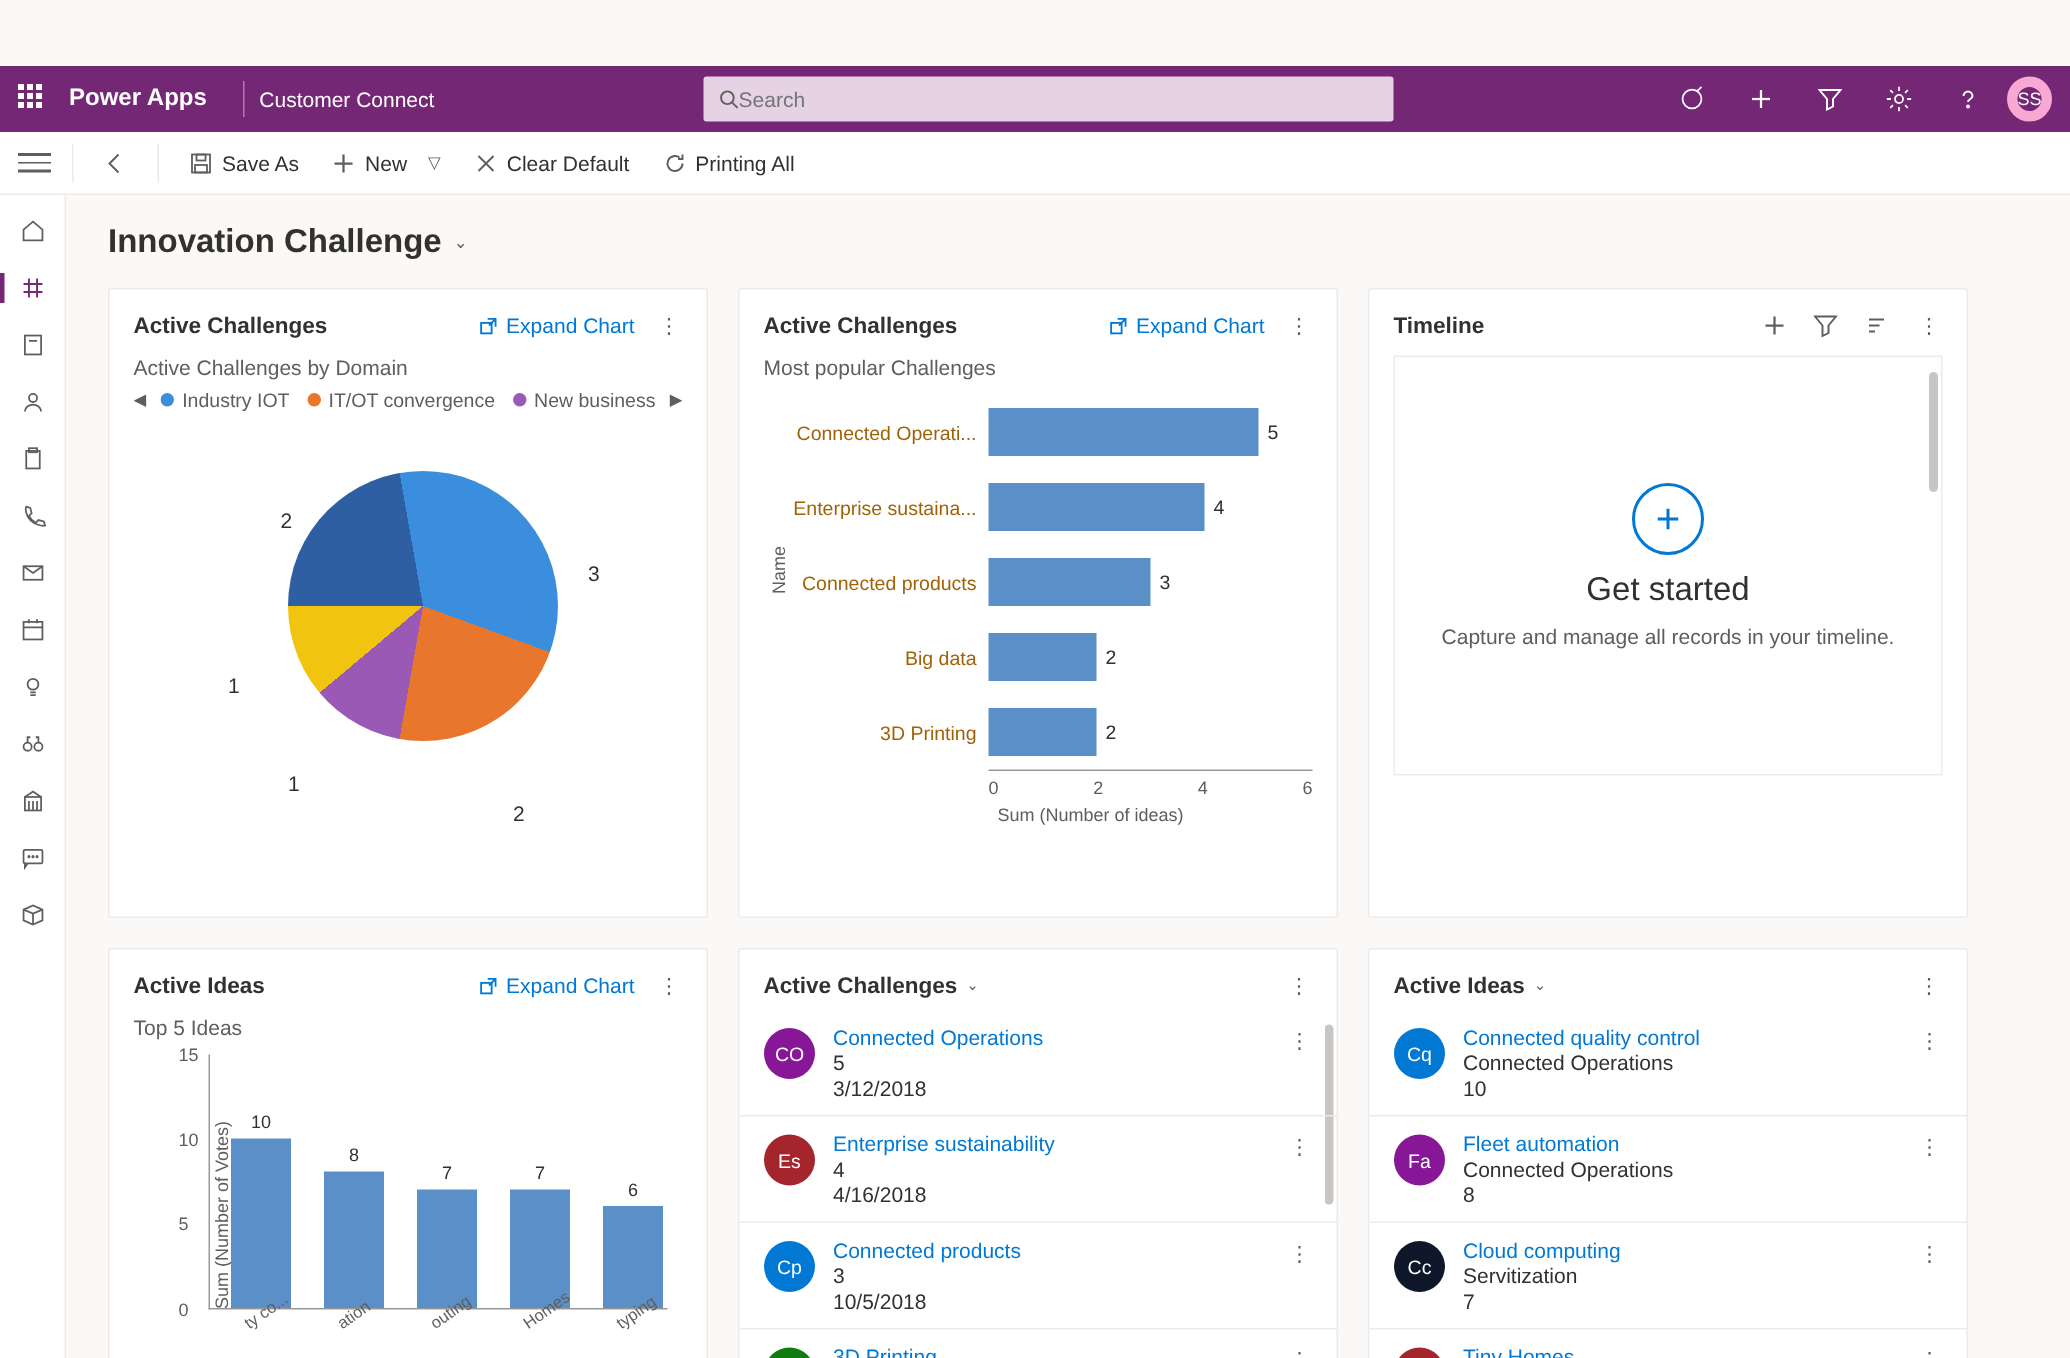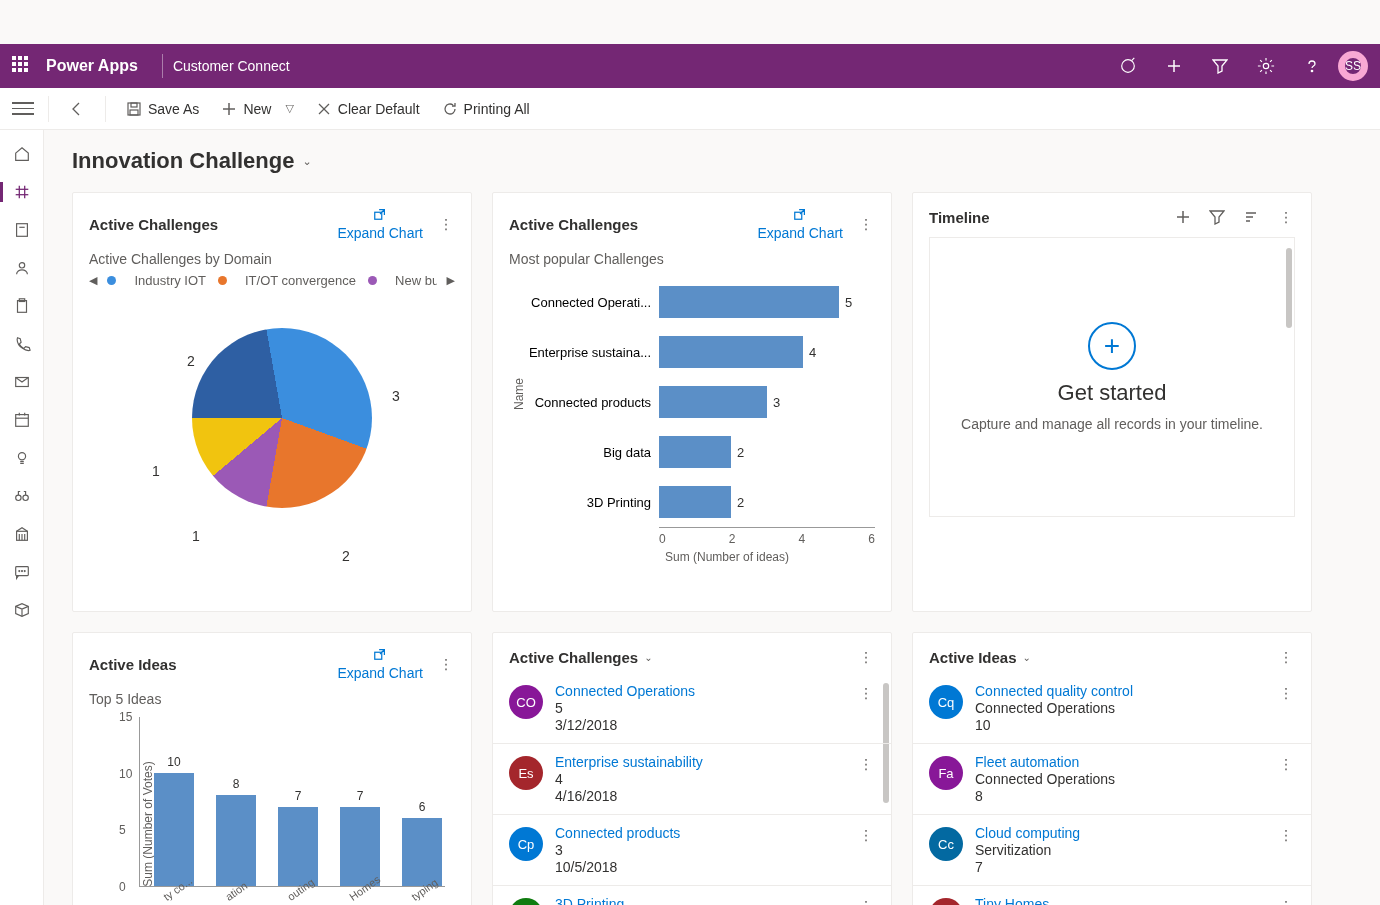--- a/index.html
+++ b/index.html
@@ -36,38 +36,38 @@
   .main { flex:1; overflow:auto; padding: 18px 22px 0 28px; position:relative;}
   .page-title-row { display:flex; align-items:center; gap:8px; margin-bottom: 18px;}
   .page-title { font-size: 22px; font-weight:700;}
   
   .grid { display:grid; grid-template-columns: repeat(3, 400px); gap: 20px;}
   .card { background:white; border:1px solid #edebe9; border-radius:2px; padding: 14px 16px; height:420px; position:relative; overflow:hidden;}
   .card.short { height: 300px;}
   .card-header { display:flex; align-items:center; justify-content:space-between; margin-bottom: 10px;}
   .card-title { font-size:15px; font-weight:600;text-align:center;}
   .card-actions { display:flex; align-items:center; gap:14px;}
-  .card-link { color:#0078d4; cursor:pointer; display:flex; align-items:center; gap:4px; font-size:14px;flex-direction:column;}
+  .card-link { color:#0078d4; cursor:pointer; display:flex; align-items:center; gap:4px; font-size:14px;}
   .more-dots { cursor:pointer; color:#605e5c; padding:2px;}
   
   .chart-subtitle { color:#605e5c; font-size:14px; margin: 8px 0 6px 0;}
   .legend-row { display:flex; align-items:center; gap:10px; color:#605e5c; font-size:13px; margin-bottom:10px;}
-  .legend-item { display:flex; align-items:center; gap:18px; white-space:nowrap;}
+  .legend-item { display:flex; align-items:center; gap:5px; white-space:nowrap;}
   .legend-dot { width:9px; height:9px; border-radius:50%;}
   .legend-nav { cursor:pointer; color:#605e5c; font-size:11px;}
   
   
   .pie-wrap { position:relative; width:280px; height:270px; margin: 0 auto;}
   .pie-hold { position:absolute; left:60px; top:30px; width:180px; height:180px; border-radius:50%;}
   .pie-label { position:absolute; font-size:14px; color:#323130;}
   
   
   .hbar-area { margin-top:10px; position:relative; height:300px;}
   .hbar-row { display:flex; align-items:center; height:50px;}
-  .hbar-label { width:150px; text-align:right; padding-right:8px; font-size:13px; color:#000000; overflow:hidden; text-overflow:ellipsis; white-space:nowrap;}
+  .hbar-label { width:150px; text-align:right; padding-right:8px; font-size:13px; color:#a16207; overflow:hidden; text-overflow:ellipsis; white-space:nowrap;}
   .hbar-track { flex:1; position:relative; height:36px;}
   .hbar-fill { position:absolute; left:0; top:2px; bottom:2px; background:#5b8fc7;}
   .hbar-val { position:absolute; top:50%; transform:translateY(-50%); font-size:13px; color:#323130;}
   .axis-x { margin-left:150px; display:flex; justify-content:space-between; color:#605e5c; font-size:12px; padding-top:4px; border-top:1px solid #999;}
   .axis-title-y { position:absolute; left:-6px; top:110px; transform:rotate(-90deg); font-size:12px; color:#605e5c;}
   .axis-title-x { text-align:center; font-size:12px; color:#605e5c; margin-top:4px; margin-left:70px;}
   
   
   .timeline-search { border:1px solid #8a8886; border-radius:2px; height:32px; display:flex; align-items:center; padding:0 8px; gap:6px; margin-bottom:10px;}
   .timeline-search input { border:none; outline:none; width:100%; font-size:14px;}
@@ -112,20 +112,27 @@
       <span></span>
       <span></span>
       <span></span>
       <span></span>
       <span></span>
       <span></span>
   </div>
   <div class="brand">Power Apps</div>
   <div class="divider-v"></div>
   <div class="app-name">Customer Connect</div>
+  <div class="search-box">
+    <svg width="14" height="14" viewBox="0 0 16 16" fill="none" stroke="#605e5c" stroke-width="1.5">
+        <circle cx="7" cy="7" r="5"></circle>
+        <line x1="11" y1="11" x2="15" y2="15"></line>
+      </svg>
+    <input placeholder="Search" style="">
+  </div>
   <div class="top-actions">
     <div class="top-icon-btn">
         <svg width="18" height="18" viewBox="0 0 20 20" fill="none" stroke="white" stroke-width="1.3">
           <circle cx="10" cy="10" r="7"></circle>
           <line x1="14" y1="4" x2="17" y2="1"></line>
         </svg>
       </div>
     <div class="top-icon-btn">
         <svg width="16" height="16" viewBox="0 0 16 16" stroke="white" stroke-width="1.5">
           <line x1="8" y1="2" x2="8" y2="14"></line>
@@ -548,21 +555,21 @@
             <div class="list-row">
               <div class="row-avatar" style="background:#881798">Fa</div>
       <div class="row-content">
         <div class="row-title">Fleet automation</div>
         <div class="row-sub">Connected Operations</div>
         <div class="row-sub">8</div>
       </div>
       <div class="row-more">⋮</div>
             </div>
             <div class="list-row">
-              <div class="row-avatar" style="background:#0369a1">Cc</div>
+              <div class="row-avatar" style="background:#0f172a">Cc</div>
       <div class="row-content">
         <div class="row-title">Cloud computing</div>
         <div class="row-sub">Servitization</div>
         <div class="row-sub">7</div>
       </div>
       <div class="row-more">⋮</div>
             </div>
             <div class="list-row">
               <div class="row-avatar" style="background:#a4262c">TH</div>
       <div class="row-content">

